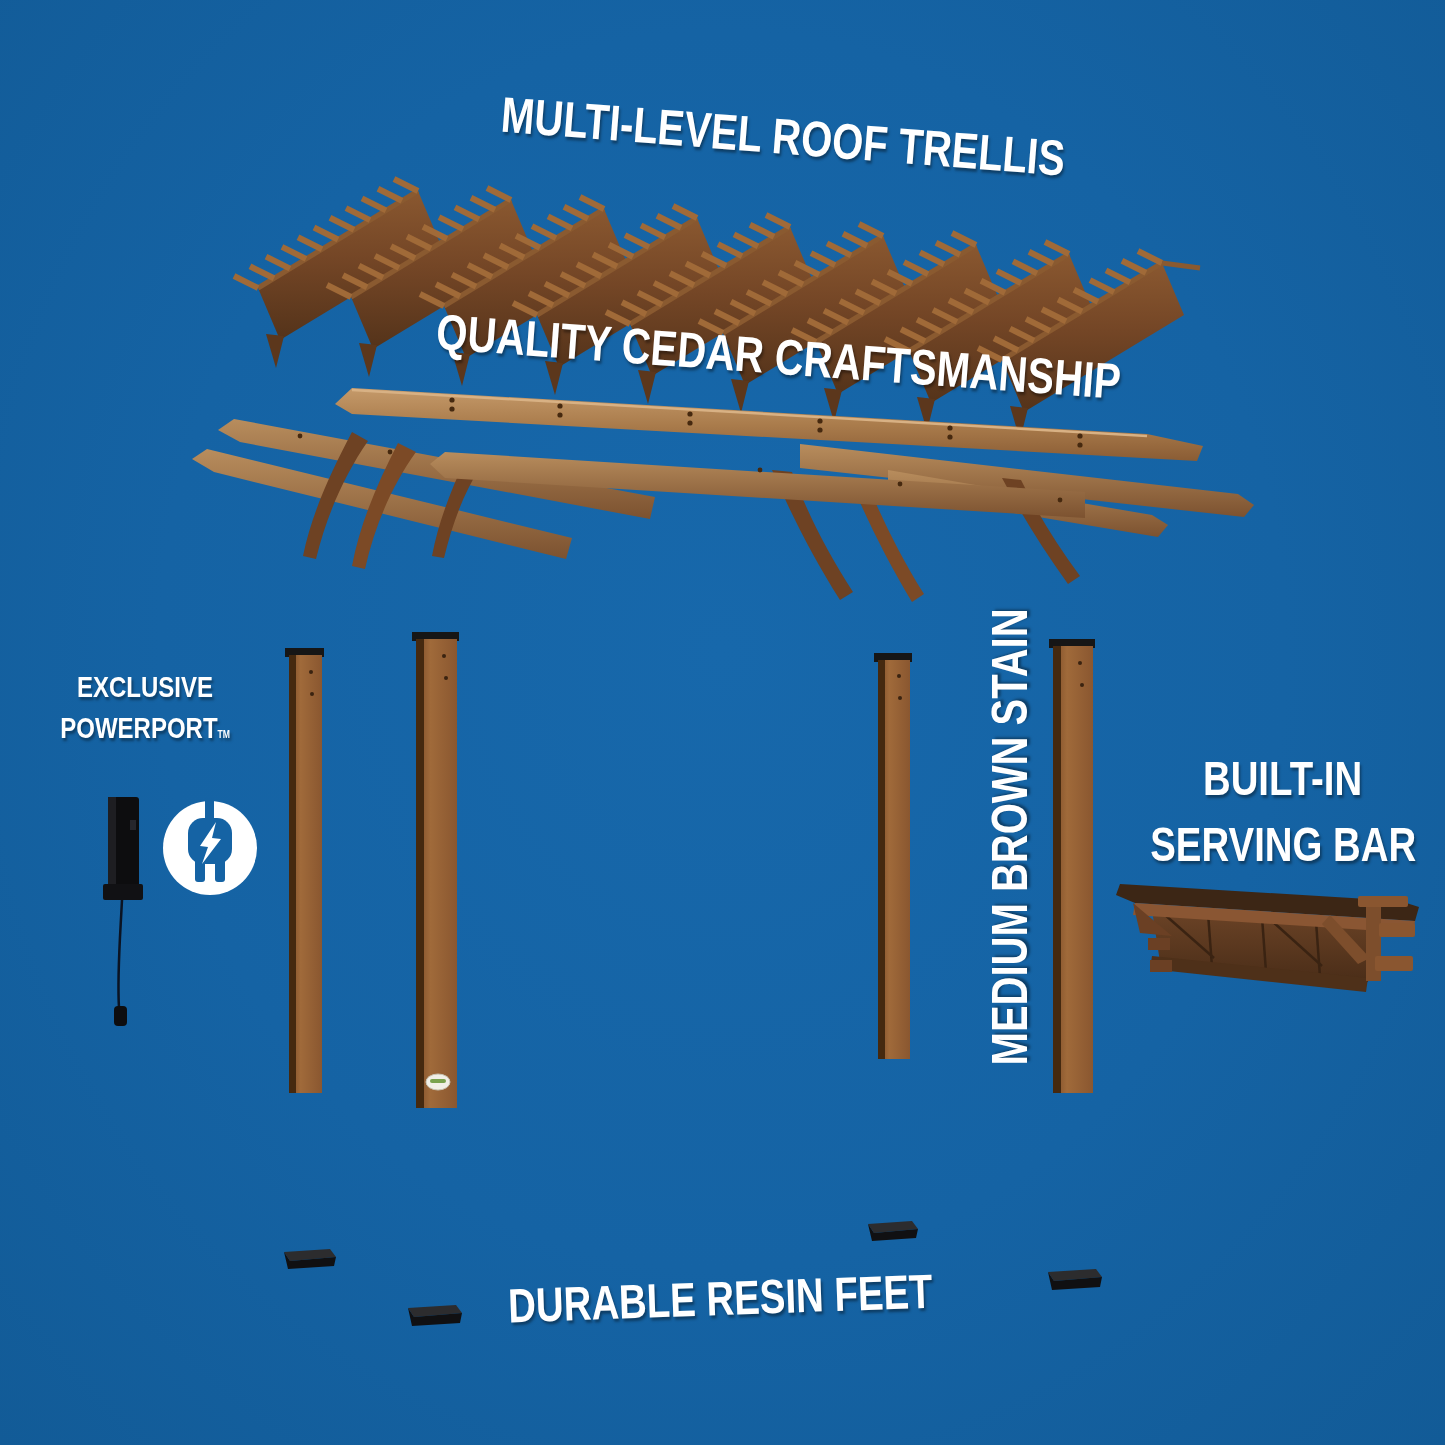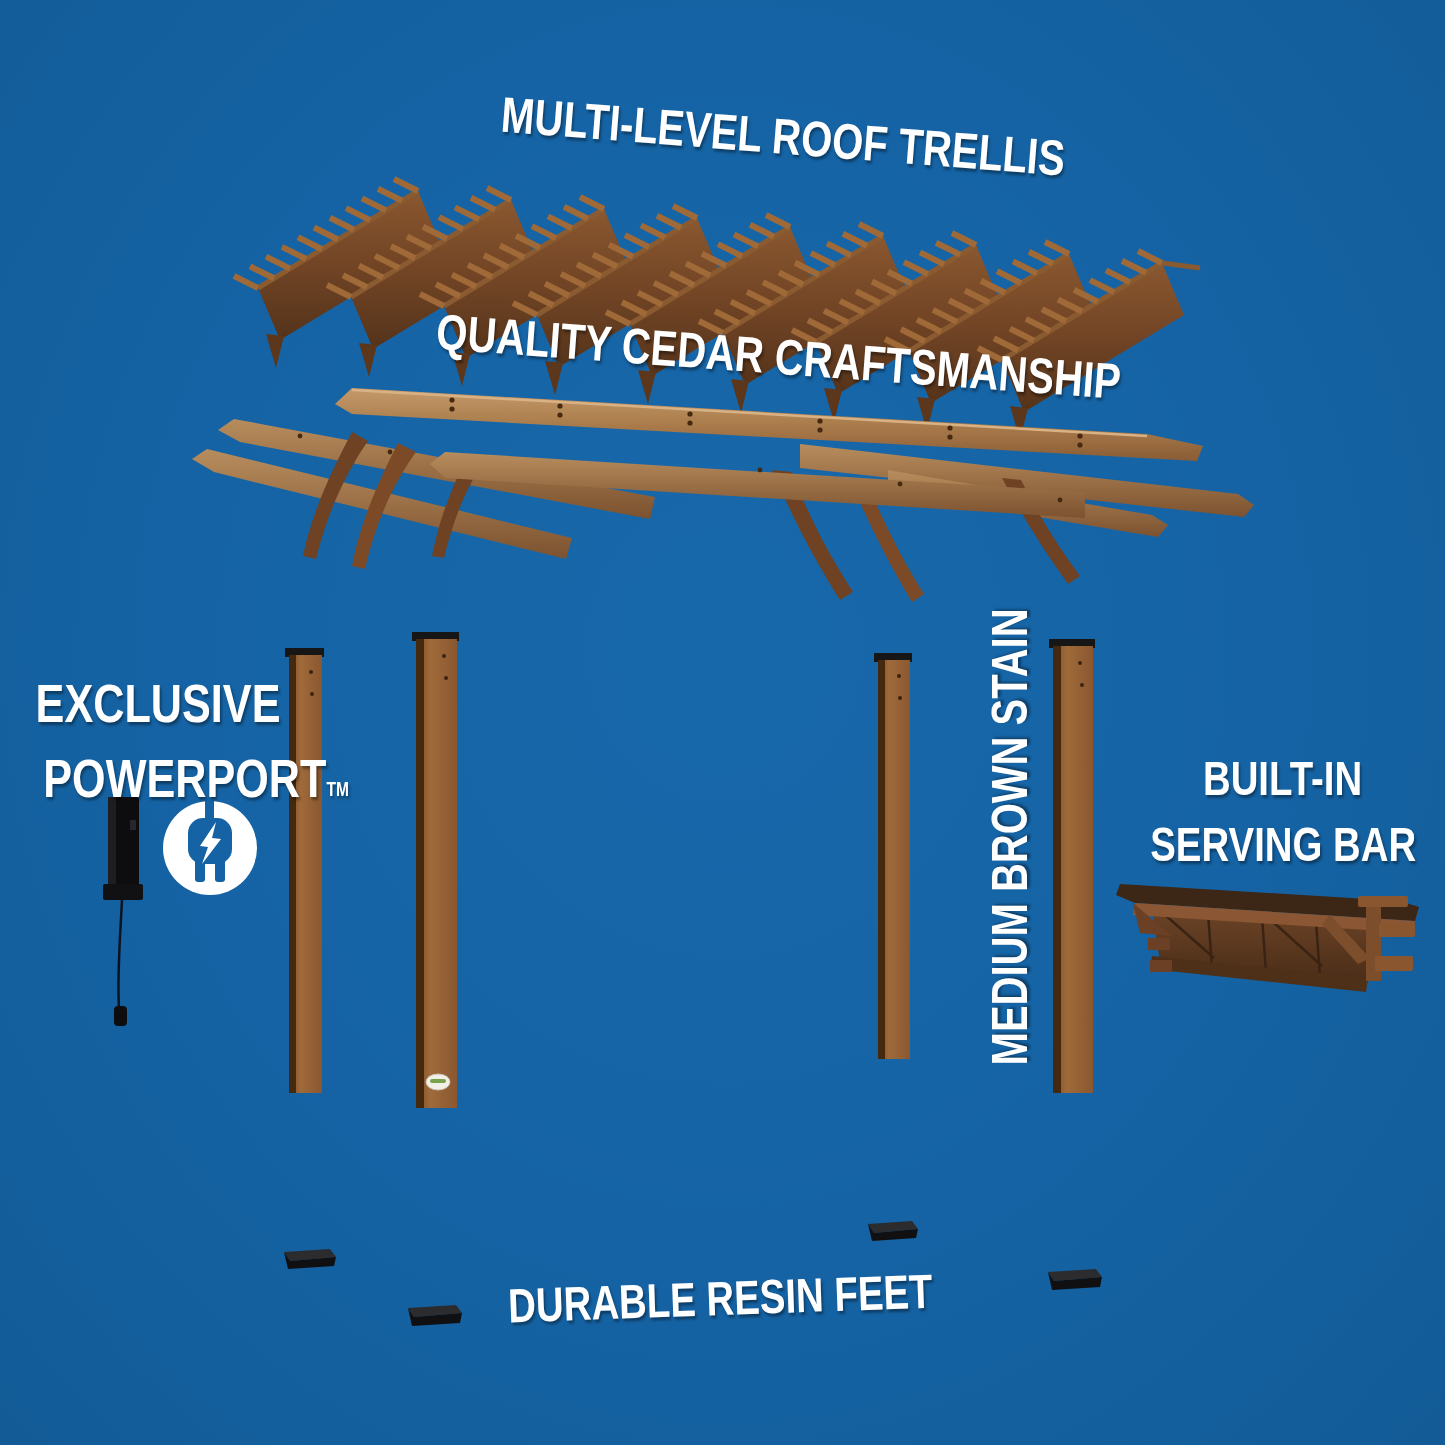--- a/index.html
+++ b/index.html
@@ -16,21 +16,21 @@
     color:#ffffff;
     font-weight:700;
     text-align:center;
     white-space:nowrap;
     text-shadow:2px 3px 3px rgba(0,0,0,0.38);
     line-height:1.38;
   }
   .cond{display:inline-block;transform:scaleX(0.8);transform-origin:center;white-space:nowrap;}
   #label-trellis{left:430px;top:100px;width:640px;font-size:50px;transform:rotate(4.5deg);}
   #label-cedar{left:350px;top:320px;width:780px;font-size:50px;transform:rotate(4.2deg);}
-  #label-powerport{left:5px;top:666px;width:280px;font-size:54px;}
+  #label-powerport{left:5px;top:666px;width:280px;font-size:30px;}
   #label-powerport sup{font-size:0.36em;vertical-align:baseline;position:relative;bottom:0.05em;}
   #label-stain{left:760px;top:838px;width:500px;font-size:50px;transform:rotate(-90deg);}
   #label-serving{left:1108px;top:746px;width:350px;font-size:48px;}
   #label-feet{left:420px;top:1266px;width:600px;font-size:48px;transform:rotate(-2deg);}
 
   
   .tr-band{fill:url(#gradTrellis);}
   .tr-tail{fill:#5c371c;}
   .tr-rail{stroke:#8a5a30;stroke-width:5;fill:none;}
   .tr-tooth{stroke:#a06a38;stroke-width:6;fill:none;}

